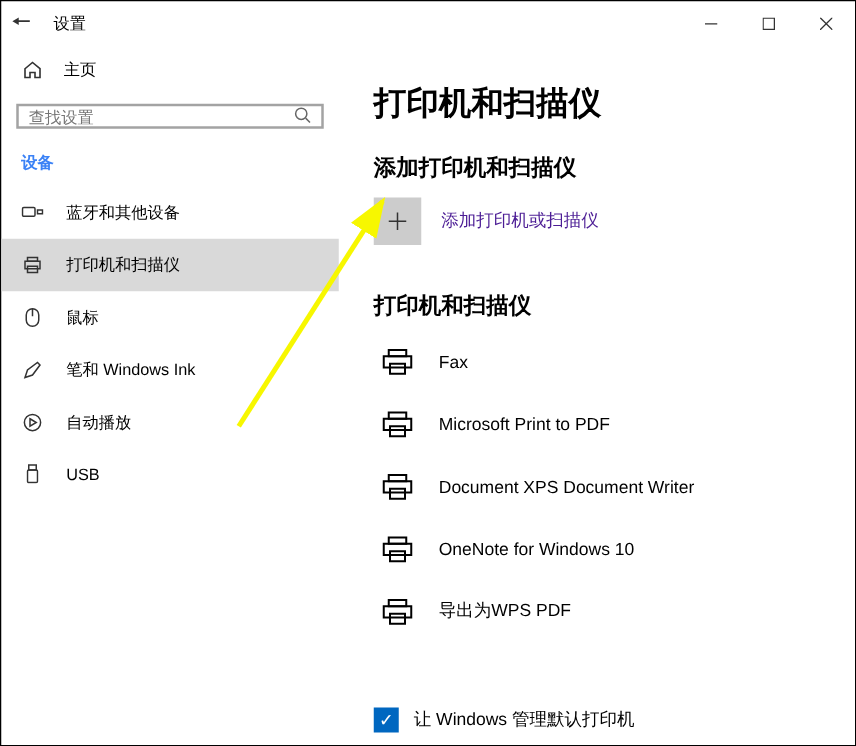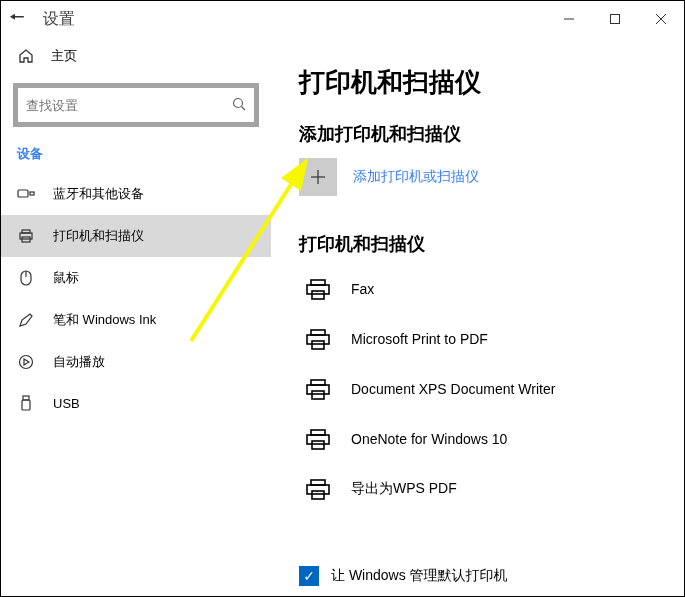--- a/index.html
+++ b/index.html
@@ -23,22 +23,22 @@
       display: flex;
       align-items: center;
       gap: 18px;
     }
     .back-arrow {
       font-size: 18px;
       color: #333;
       cursor: pointer;
     }
     .title-text {
-      font-size: 16px;
-      color: #404040;
+      font-size: 13px;
+      color: #000000;
     }
     .window-controls {
       display: flex;
     }
     .win-ctrl {
       width: 46px;
       height: 32px;
       display: flex;
       align-items: center;
       justify-content: center;
@@ -57,22 +57,22 @@
     .home-row {
       display: flex;
       align-items: center;
       gap: 16px;
       padding: 8px 16px;
       cursor: pointer;
       font-size: 13px;
     }
     .search-box {
       margin: 10px 12px 18px 12px;
-      border: 5px solid #a3a3a3;
-      height: 44px;
+      border: 2px solid #a3a3a3;
+      height: 20px;
       display: flex;
       align-items: center;
       justify-content: space-between;
       padding: 0 8px;
     }
     .search-box input {
       border: none;
       outline: none;
       font-size: 13px;
       width: 85%;
@@ -130,21 +130,21 @@
       background: #ccc;
       display: flex;
       align-items: center;
       justify-content: center;
       font-size: 22px;
       color: #333;
       cursor: pointer;
     }
     .add-label {
       font-size: 14px;
-      color: #3b82f6;
+      color: #4c1d95;
     }
     .printer-item {
       display: flex;
       align-items: center;
       gap: 18px;
       padding: 8px 4px;
       cursor: pointer;
       margin-bottom: 8px;
     }
     .printer-icon {

